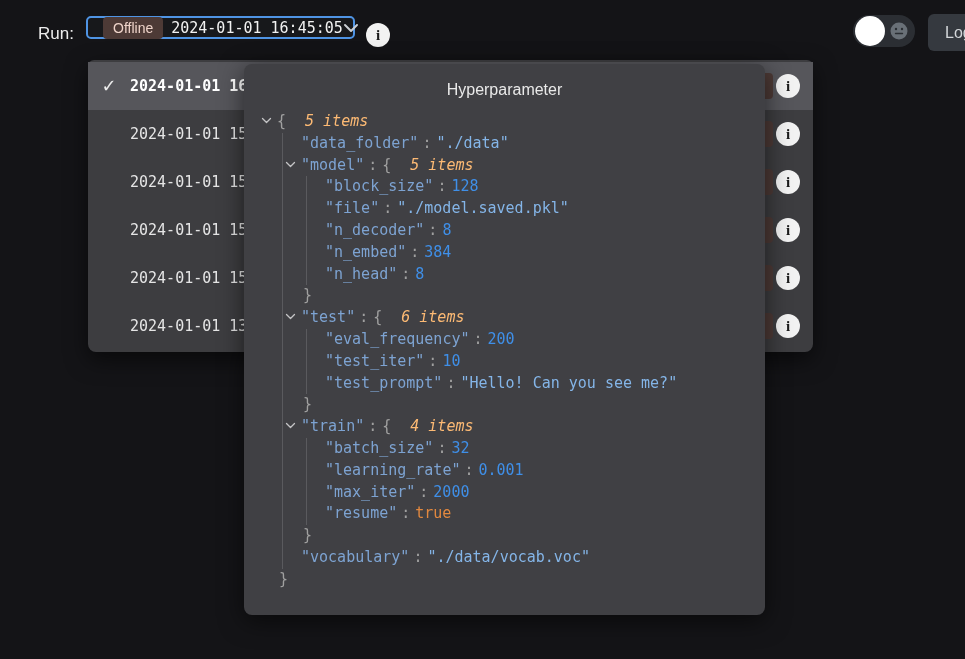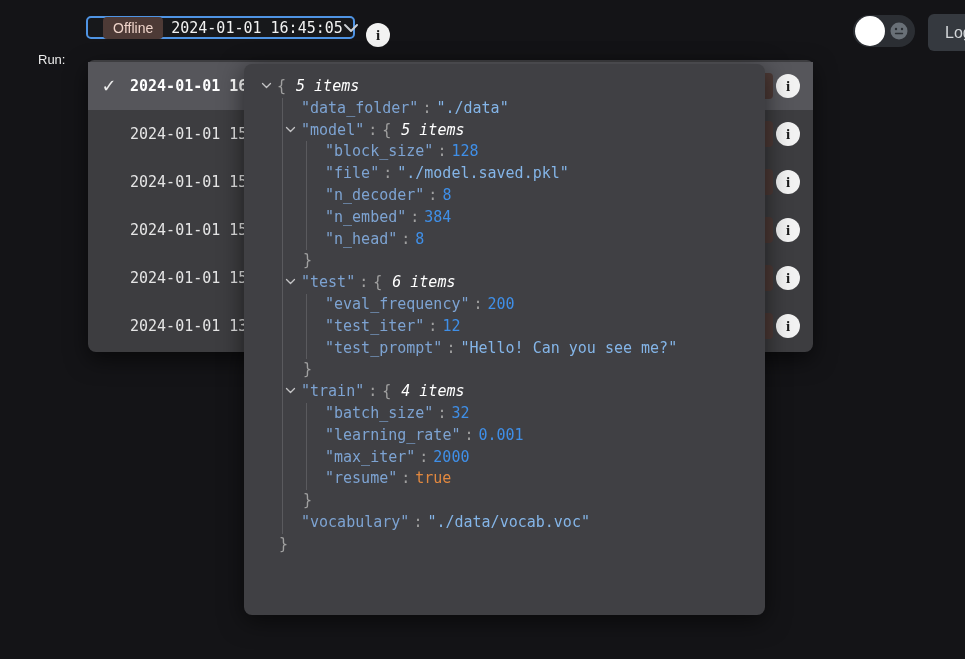--- a/index.html
+++ b/index.html
@@ -7,21 +7,21 @@
   body {
     background:#141417;
     font-family:"Liberation Sans", sans-serif;
     position:relative;
     color:#e8e8e8;
   }
 
   
   .run-label {
     position:absolute; left:38px; top:24px;
-    font-size:13px; color:#ececec;margin-top:28px;
+    font-size:17px; color:#ececec;
   }
   .run-select {
     position:absolute; left:86px; top:16px; width:269px; height:23px;
     background:#17181b; border:2px solid #4f94e4; border-radius:5px;
     display:flex; align-items:center; padding:0 10px 0 15px; cursor:pointer;
   }
   .offline-badge {
     background:#4d3a36; color:#eed3c9; font-size:14px;
     padding:3px 10px; border-radius:4px; white-space:nowrap;
   }
@@ -102,21 +102,21 @@
   .jcaret {
     display:inline-block; width:16px; color:#c4c4c6; cursor:pointer;
   }
   .jcaret svg { vertical-align:2px; }
   .jchildren {
     margin-left:5px; border-left:1px solid #5a5a5e; padding-left:18px;
   }
   .jclose { margin-left:2px; }
   .jpunct { color:#a0a0a0; }
   .jcolon { color:#a0a0a0; margin:0 5px 0 4px; }
-  .jitems { color:#ffffff; font-style:italic; margin-left:10px; }
+  .jitems { color:#fdba74; font-style:italic; margin-left:19px; }
   .jkey  { color:#7da3d2; }
   .jstr  { color:#84b5e8; }
   .jnum  { color:#3f8fe8; }
   .jbool { color:#e2883f; }
 </style>
 </head>
 <body>
 
 <span class="run-label">Run:</span>
 
@@ -179,20 +179,21 @@
     </div>
     <div class="drow" role="option">
       <span class="chk"></span>
       <span class="dlabel">2024-01-01 13</span>
       <span class="row-badge"></span>
       <div class="info-btn">i</div>
     </div>
   </div>
 
 <div class="popover">
+  <div class="pop-title">Hyperparameter</div>
   <div class="jtree">
       <div class="jline has-caret"><span class="jcaret"><svg width="11" height="7" viewBox="0 0 11 7">
             <path d="M1.5 1.5 L5.5 5.5 L9.5 1.5" fill="none" stroke="currentColor" stroke-width="1.3" stroke-linecap="round" stroke-linejoin="round"></path>
           </svg></span><span class="jpunct">{</span><span class="jitems">5 items</span></div>
       <div class="jchildren">
         <div class="jline"><span class="jkey">"data_folder"</span><span class="jcolon">:</span><span class="jstr">"./data"</span></div>
         <div class="jline has-caret"><span class="jcaret"><svg width="11" height="7" viewBox="0 0 11 7">
               <path d="M1.5 1.5 L5.5 5.5 L9.5 1.5" fill="none" stroke="currentColor" stroke-width="1.3" stroke-linecap="round" stroke-linejoin="round"></path>
             </svg></span><span class="jkey">"model"</span><span class="jcolon">:</span><span class="jpunct">{</span><span class="jitems">5 items</span></div>
         <div class="jchildren">
@@ -201,21 +202,21 @@
           <div class="jline"><span class="jkey">"n_decoder"</span><span class="jcolon">:</span><span class="jnum">8</span></div>
           <div class="jline"><span class="jkey">"n_embed"</span><span class="jcolon">:</span><span class="jnum">384</span></div>
           <div class="jline"><span class="jkey">"n_head"</span><span class="jcolon">:</span><span class="jnum">8</span></div>
         </div>
         <div class="jline jclose"><span class="jpunct">}</span></div>
         <div class="jline has-caret"><span class="jcaret"><svg width="11" height="7" viewBox="0 0 11 7">
               <path d="M1.5 1.5 L5.5 5.5 L9.5 1.5" fill="none" stroke="currentColor" stroke-width="1.3" stroke-linecap="round" stroke-linejoin="round"></path>
             </svg></span><span class="jkey">"test"</span><span class="jcolon">:</span><span class="jpunct">{</span><span class="jitems">6 items</span></div>
         <div class="jchildren">
           <div class="jline"><span class="jkey">"eval_frequency"</span><span class="jcolon">:</span><span class="jnum">200</span></div>
-          <div class="jline"><span class="jkey">"test_iter"</span><span class="jcolon">:</span><span class="jnum">12</span></div>
+          <div class="jline"><span class="jkey">"test_iter"</span><span class="jcolon">:</span><span class="jnum">10</span></div>
           <div class="jline"><span class="jkey">"test_prompt"</span><span class="jcolon">:</span><span class="jstr">"Hello! Can you see me?"</span></div>
         </div>
         <div class="jline jclose"><span class="jpunct">}</span></div>
         <div class="jline has-caret"><span class="jcaret"><svg width="11" height="7" viewBox="0 0 11 7">
               <path d="M1.5 1.5 L5.5 5.5 L9.5 1.5" fill="none" stroke="currentColor" stroke-width="1.3" stroke-linecap="round" stroke-linejoin="round"></path>
             </svg></span><span class="jkey">"train"</span><span class="jcolon">:</span><span class="jpunct">{</span><span class="jitems">4 items</span></div>
         <div class="jchildren">
           <div class="jline"><span class="jkey">"batch_size"</span><span class="jcolon">:</span><span class="jnum">32</span></div>
           <div class="jline"><span class="jkey">"learning_rate"</span><span class="jcolon">:</span><span class="jnum">0.001</span></div>
           <div class="jline"><span class="jkey">"max_iter"</span><span class="jcolon">:</span><span class="jnum">2000</span></div>

